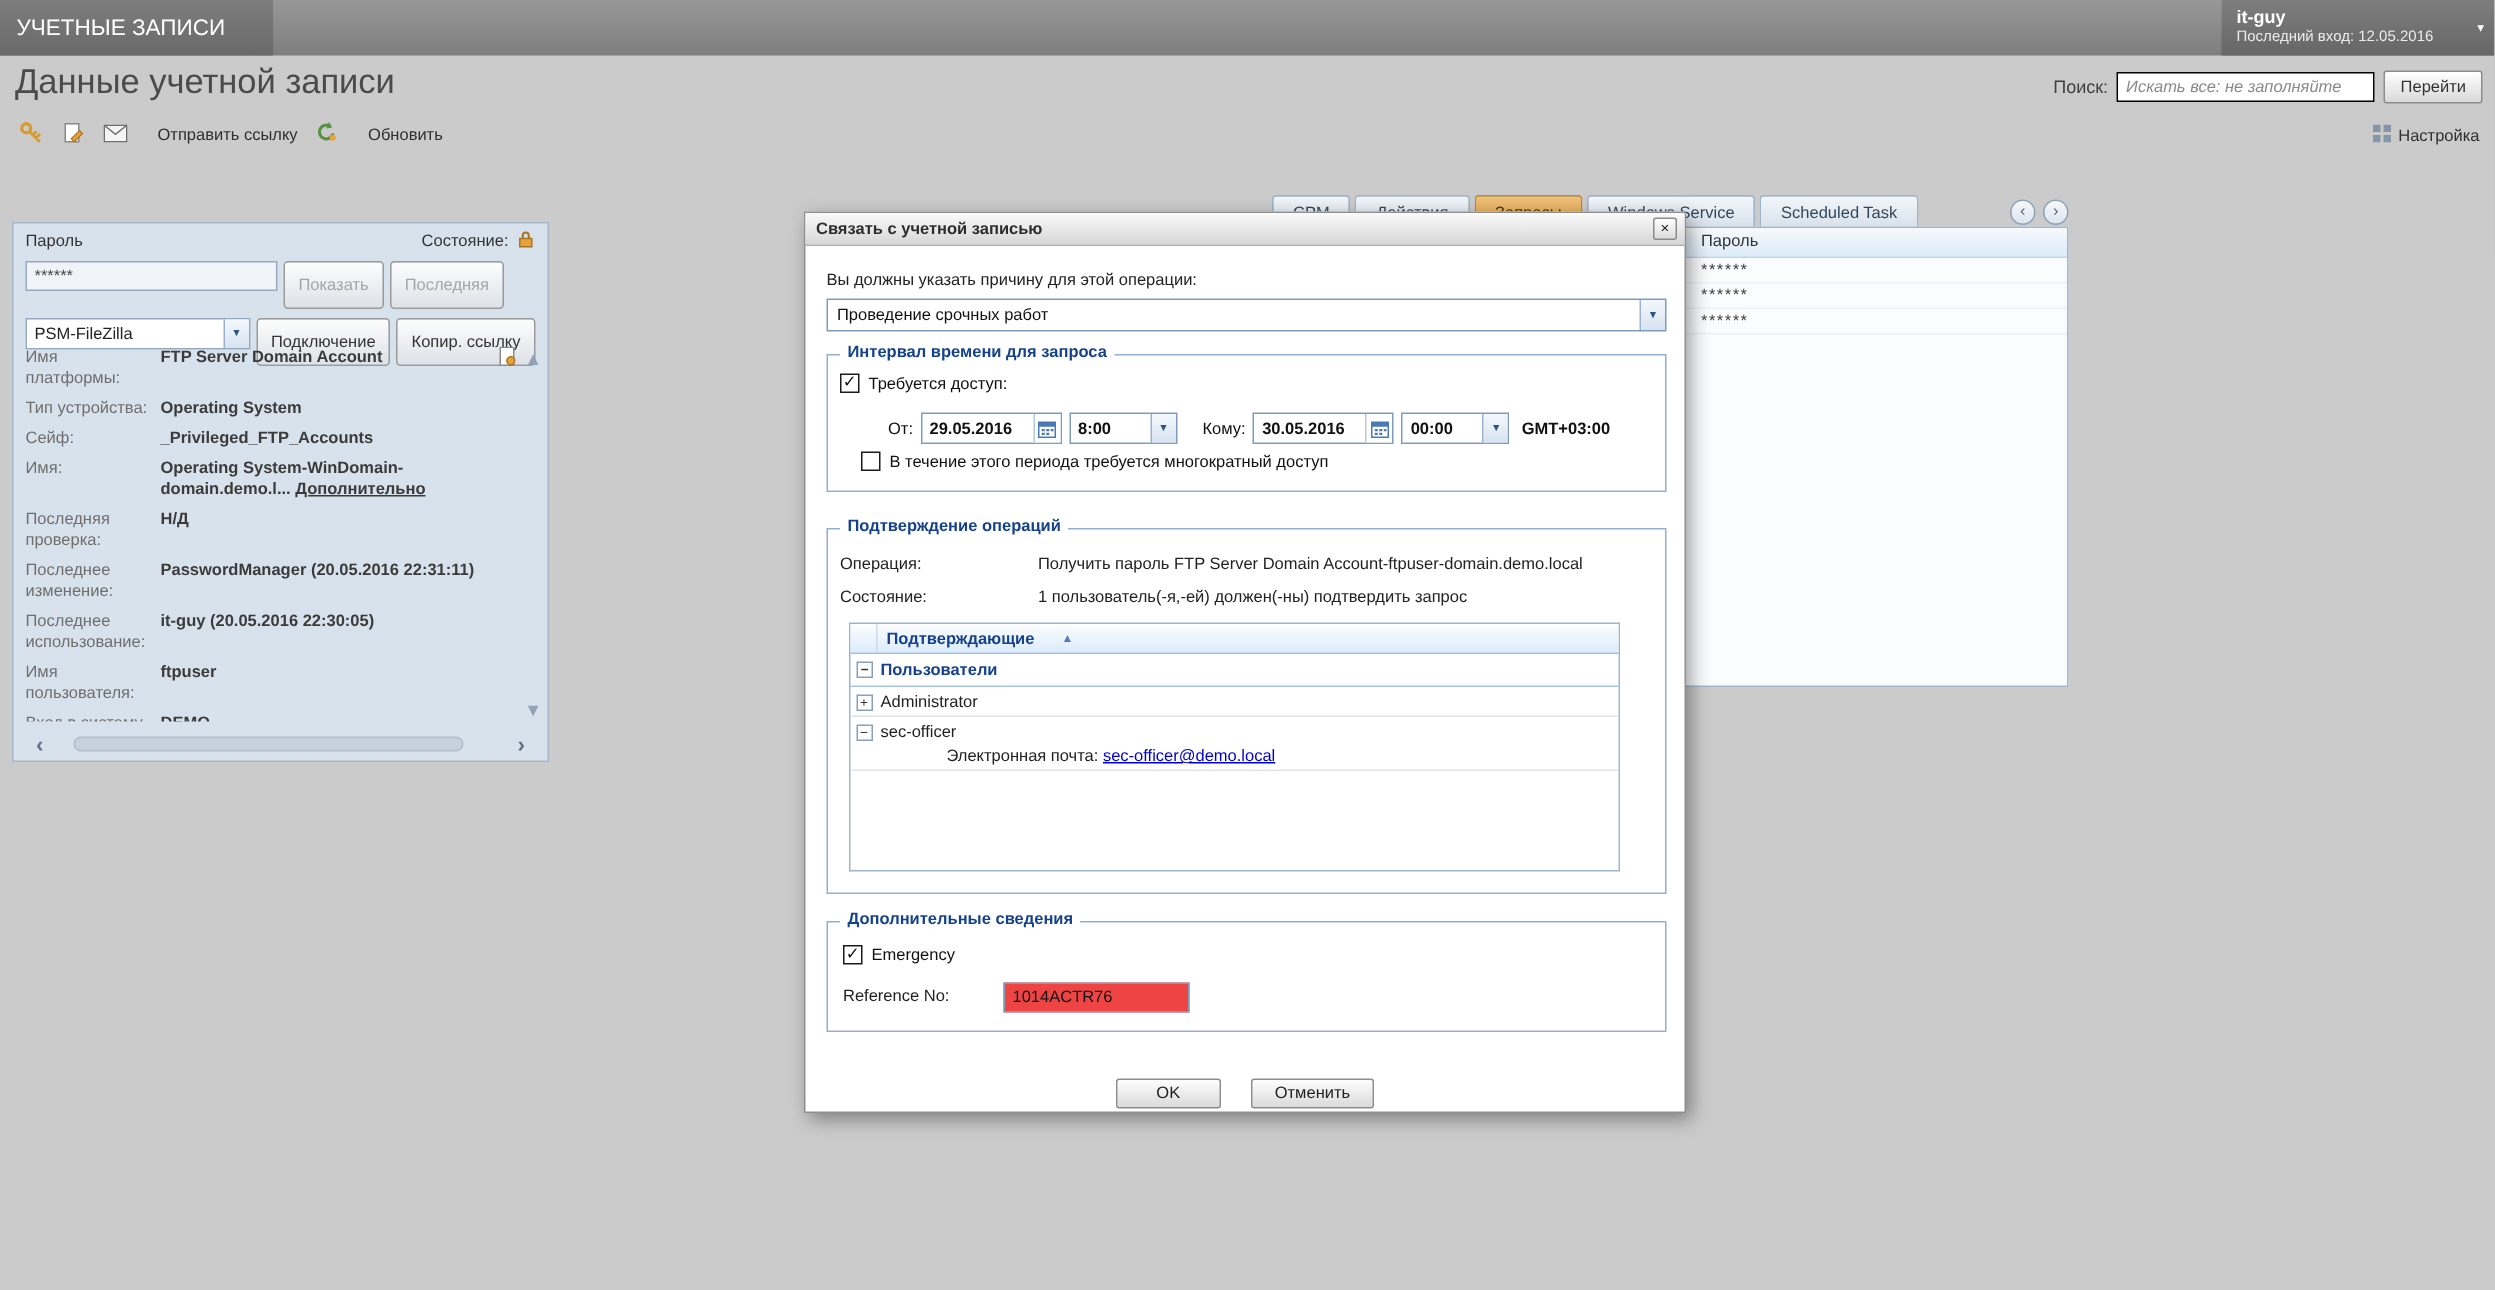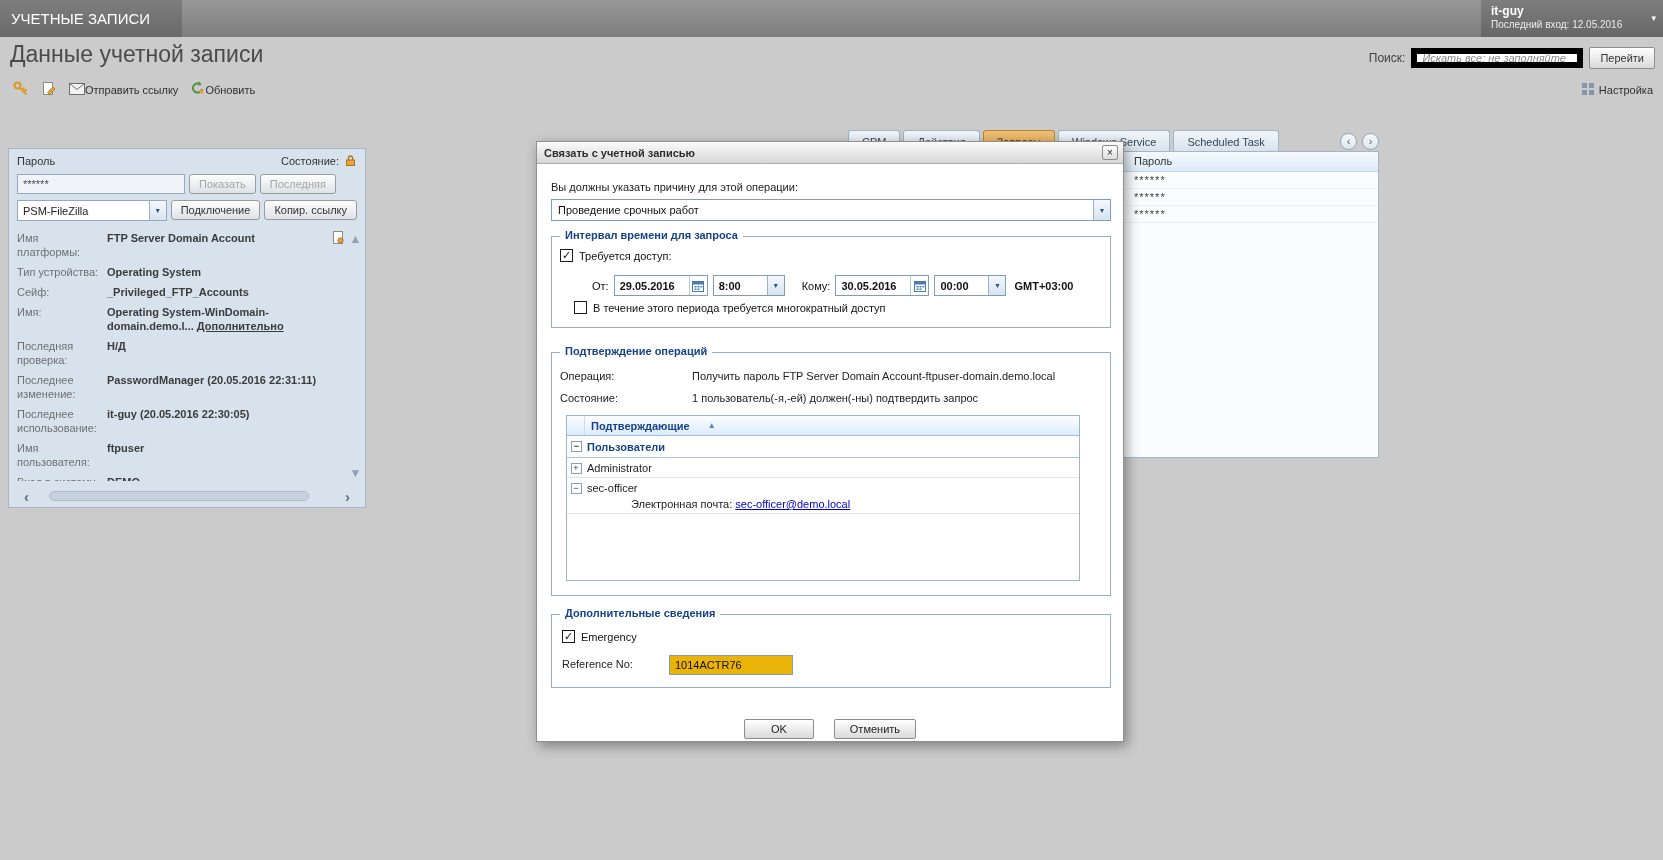--- a/index.html
+++ b/index.html
@@ -12,36 +12,36 @@
   .appTitle{position:absolute;left:0;top:0;width:182px;height:37px;line-height:37px;padding-left:11px;background:linear-gradient(#7e7e7e,#696969);color:#fff;font-size:15px;white-space:nowrap}
   .userbox{position:absolute;right:0;top:0;width:182px;height:37px;background:linear-gradient(#7e7e7e,#666);color:#fff;padding:4px 22px 0 10px}
   .userbox .uname{font-weight:bold;font-size:12px}
   .userbox .ulast{font-size:10px;color:#ececec;margin-top:1px;white-space:nowrap}
   .userbox .caret{position:absolute;right:7px;top:13px;font-size:9px;color:#fff;cursor:pointer}
 
   
   .pageTitle{position:absolute;left:10px;top:41px;font-size:23px;color:#4b4b4b}
   .searchArea{position:absolute;right:8px;top:47px;display:flex;align-items:center;gap:6px}
   .searchLabel{font-size:12px;color:#3f3f3f}
-  .searchInput{width:172px;height:20px;border:6px solid #000000;background:#fff;padding:0 5px;font:italic 11px "Liberation Sans","DejaVu Sans",sans-serif;color:#555}
+  .searchInput{width:172px;height:20px;border:1px solid #000000;background:#fff;padding:0 5px;font:italic 11px "Liberation Sans","DejaVu Sans",sans-serif;color:#555}
   .searchInput::placeholder{color:#8a8a8a;font-style:italic}
   .goBtn{height:22px;padding:0 10px;border:1px solid #8d8d8d;border-radius:2px;background:linear-gradient(#fff,#d9d9d9);font-size:11px;color:#333;cursor:pointer;font-family:inherit}
 
   
   .toolbar{position:absolute;left:12px;top:80px;display:flex;align-items:center;gap:12px}
-  .tool{display:flex;align-items:center;gap:0;cursor:pointer;color:#2f2f2f}
+  .tool{display:flex;align-items:center;gap:20px;cursor:pointer;color:#2f2f2f}
   .settings{position:absolute;right:10px;top:83px;display:flex;align-items:center;gap:5px;cursor:pointer;color:#2f2f2f}
 
   
   .panel{position:absolute;left:8px;top:148px;width:358px;height:360px;background:#d8e2ed;border:1px solid #a6b6c8;z-index:2}
   .panelHead{height:24px;display:flex;align-items:center;gap:5px;padding:0 8px}
   .panelHead .sp{flex:1}
   .pwRow{display:flex;gap:4px;padding:0 8px;margin-top:1px}
   .pwInput{width:168px;height:20px;border:1px solid #94a9c0;background:#f0f3f7;color:#4a4a4a;padding:0 5px;font-family:inherit;font-size:11px}
-  .btn{height:20px;padding:0 9px;border:1px solid #9b9b9b;border-radius:3px;background:linear-gradient(#fdfdfd,#dde2e8);font-size:11px;color:#333;cursor:pointer;white-space:nowrap;font-family:inherit}
+  .btn{height:32px;padding:0 9px;border:1px solid #9b9b9b;border-radius:3px;background:linear-gradient(#fdfdfd,#dde2e8);font-size:11px;color:#333;cursor:pointer;white-space:nowrap;font-family:inherit}
   .btn.dis{color:#a5a5a5;cursor:default}
   .connRow{display:flex;gap:4px;padding:0 8px;margin-top:6px}
   .sel{width:168px;height:21px;border:1px solid #94a9c0;background:#fff;display:flex;align-items:center;cursor:pointer}
   .sel .st{flex:1;padding:0 5px;color:#222}
   .arrBtn{width:17px;align-self:stretch;border-left:1px solid #9ab2cd;background:linear-gradient(#f4f8fc,#d7e3f0);display:flex;align-items:center;justify-content:center;font-size:7px;color:#2c5586;cursor:pointer}
   .props{position:absolute;left:8px;right:20px;top:82px;bottom:26px;overflow:hidden}
   .prop{display:flex;gap:4px;margin-bottom:6px;position:relative}
   .prop .pl{width:86px;flex-shrink:0;color:#6f6f6f;line-height:14px}
   .prop .pv{font-weight:bold;color:#3b3b3b;line-height:14px}
   .moreLink{font-weight:bold;color:#3b3b3b;text-decoration:underline;cursor:pointer}
@@ -94,21 +94,21 @@
   .gHead .c0{width:18px;border-right:1px solid #cadcee}
   .gHead .c1{flex:1;display:flex;align-items:center;gap:18px;padding-left:6px;font-weight:bold;color:#15428b;cursor:pointer}
   .sortIco{font-size:8px;color:#4f7fc1}
   .gGroup{height:22px;display:flex;align-items:center;gap:5px;padding-left:4px;border-bottom:1px solid #a8c4e5;color:#15428b;font-weight:bold;cursor:pointer}
   .xbox{width:11px;height:11px;border:1px solid #87a1bd;background:#fff;font-size:9px;line-height:9px;text-align:center;color:#333;cursor:pointer;flex-shrink:0}
   .gRow{display:flex;border-bottom:1px solid #e3e3e3}
   .gRow .c0{width:18px;display:flex;justify-content:center;padding-top:5px}
   .gRow .cc{flex:1;padding:4px 6px 3px 2px;color:#222}
   .emailLine{margin-top:4px;padding-left:44px}
   .emailLink{color:#0000cc;text-decoration:underline;cursor:pointer}
-  .refInput{position:absolute;left:117px;top:40px;width:124px;height:20px;border:1px solid #7f9db9;padding:0 5px;font:11px "Liberation Sans","DejaVu Sans",sans-serif;color:#111;background:#eab308}
+  .refInput{position:absolute;left:117px;top:40px;width:124px;height:20px;border:1px solid #7f9db9;padding:0 5px;font:11px "Liberation Sans","DejaVu Sans",sans-serif;color:#111;background:#ef4444}
   .btnRow{position:absolute;left:0;right:0;top:577px;display:flex;justify-content:center;gap:20px}
   .dBtn{height:20px;padding:0 15px;border:1px solid #8d8d8d;border-radius:2px;background:linear-gradient(#fefefe,#dadada);font-size:11px;color:#222;cursor:pointer;font-family:inherit}
   .dBtn.ok{padding:0 26px}
 </style>
 </head>
 <body>
 
 <div class="screen">
 
   <div class="topbar">

